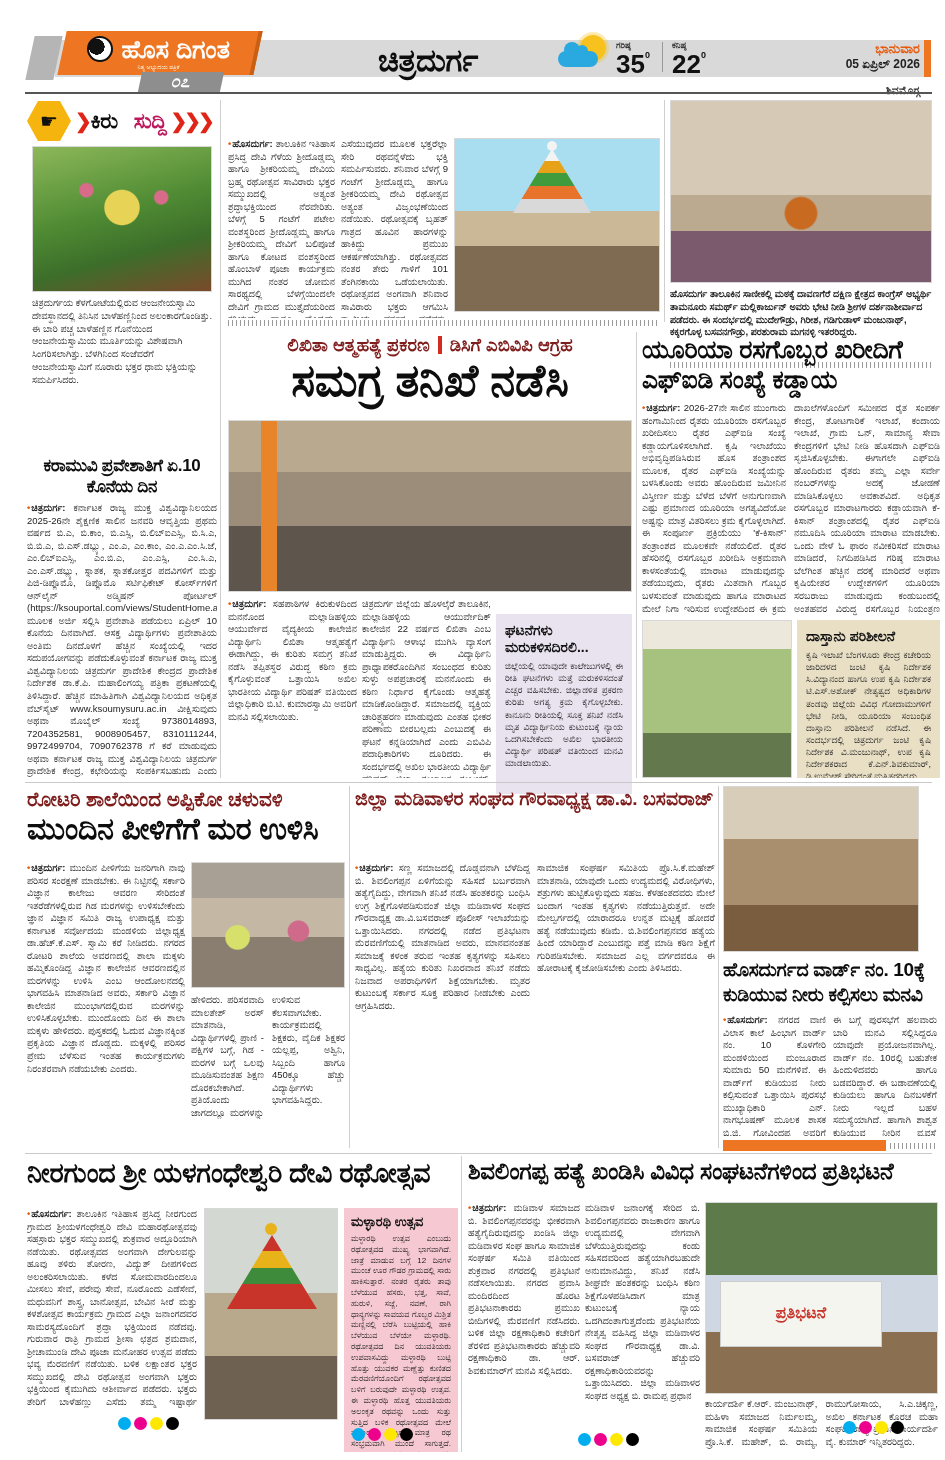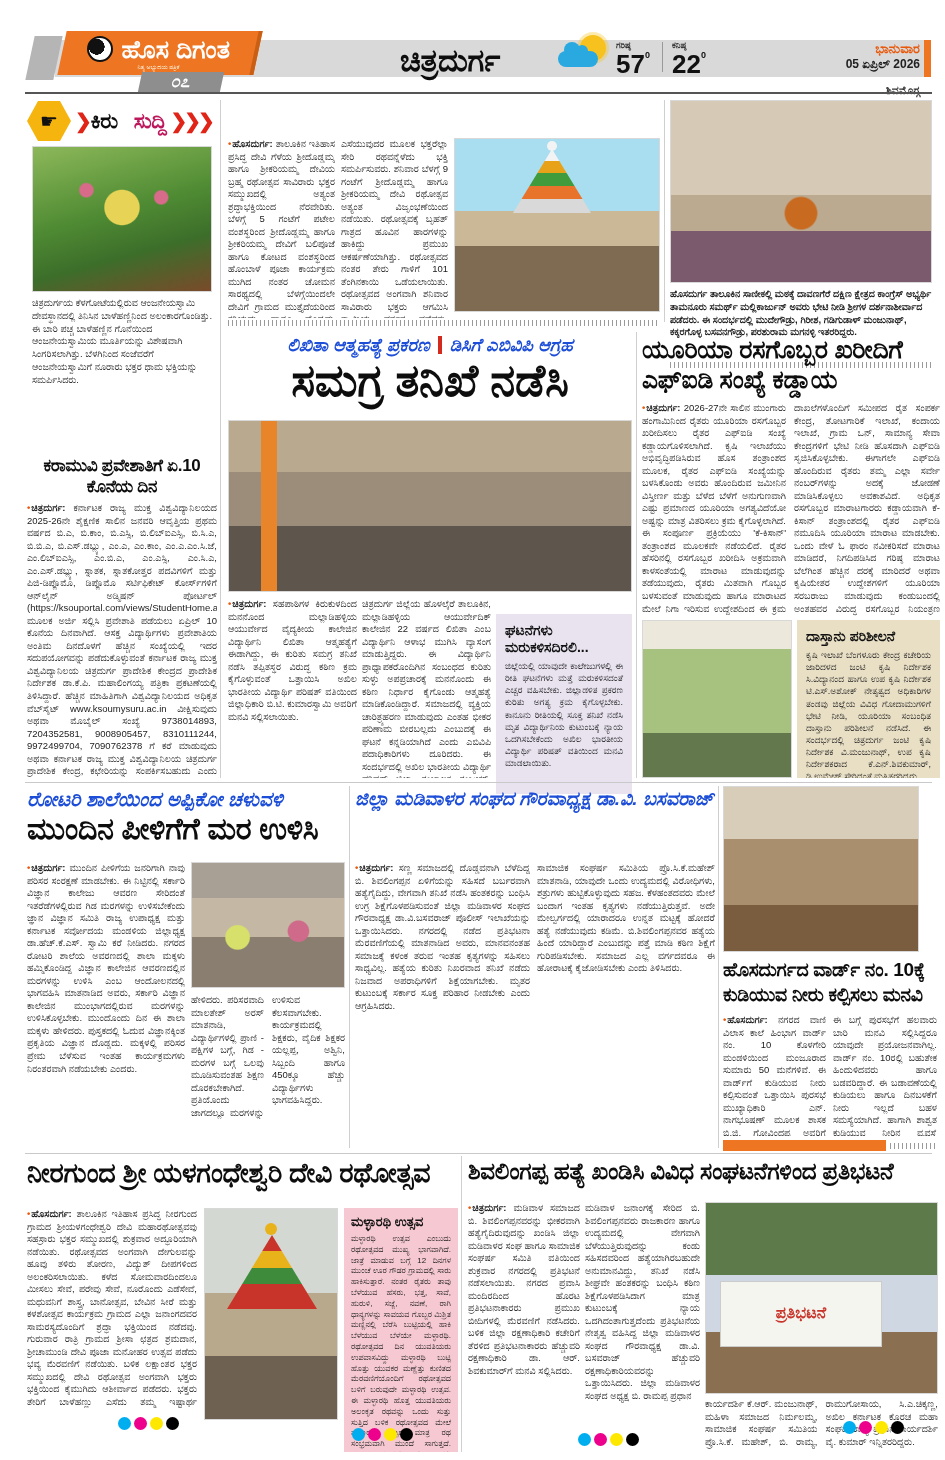--- a/index.html
+++ b/index.html
@@ -8,21 +8,21 @@
   .abs{position:absolute;}
   .hl{font-weight:bold;color:#0d0d0d;letter-spacing:-0.3px;}
   .body-text{font-size:9.5px;line-height:1.32;text-align:justify;color:#1c1c1c;overflow:hidden;}
   .body-text .dl{font-weight:bold;}
   .bullet{color:#e8590c;font-weight:bold;margin-right:1px;}
   .photo{border:1px solid #d8d8d8;box-sizing:border-box;overflow:hidden;}
   .caption{font-size:9.5px;line-height:1.35;color:#1c1c1c;font-weight:bold;text-align:left;overflow:hidden;}
   .tick{background:repeating-linear-gradient(90deg,#9a9a9a 0 1px,transparent 1px 4px);height:6px;}
   .vline{width:1px;background:#cfcfcf;}
   .hline{height:1px;background:#c9c9c9;}
-  .kicker{font-weight:bold;color:#1d4ed8;font-style:italic;}
+  .kicker{font-weight:bold;color:#7f1d1d;}
   .box{box-sizing:border-box;padding:8px 9px;overflow:hidden;}
   .box .box-title{font-weight:bold;font-size:14px;margin-bottom:4px;color:#111;}
   .box .box-body{font-size:9px;line-height:1.35;text-align:justify;color:#222;}
   .box-purple{background:#e9e3f0;margin-top:16px;}
   .box-tan{background:#e9dfc5;}
   .box-pink{background:#f6c9d2;}
   .cmyk span{display:inline-block;width:13px;height:13px;border-radius:50%;margin-right:3px;}
   .c-c{background:#00aeef}.c-m{background:#ec008c}.c-y{background:#ffe800}.c-k{background:#000}
   .two-col{column-count:2;column-gap:8px;}
   
@@ -57,29 +57,29 @@
   <div class="abs logo-wrap" style="left:62px;top:31px;width:192px;height:44px;">
     <div class="logo-inner">
       <span style="display:inline-block;width:22px;height:22px;border-radius:50%;background:#fff;border:2px solid #111;vertical-align:middle;margin-right:4px;background:radial-gradient(circle at 35% 40%, #111 0 40%, #fff 41%);"></span>
       <span style="font-size:25px;font-weight:bold;vertical-align:middle;">ಹೊಸ ದಿಗಂತ</span>
       <div style="font-size:6px;margin-top:2px;color:#ffe;">ನಿತ್ಯ ಅಭ್ಯುದಯ ಪತ್ರಿಕೆ</div>
     </div>
   </div>
   <div class="abs page-tab" style="left:140px;top:72px;width:82px;height:20px;font-size:17px;font-weight:bold;">
     <span>೦೭</span>
   </div>
-  <div class="abs hl" style="left:400px;top:43px;font-size:31px;text-align:center;">ಚಿತ್ರದುರ್ಗ</div>
+  <div class="abs hl" style="left:378px;top:43px;font-size:31px;text-align:center;">ಚಿತ್ರದುರ್ಗ</div>
 
   <div class="abs" style="left:558px;top:33px;width:56px;height:44px;">
     <div class="sun abs" style="left:22px;top:2px;"></div>
     <div class="cloud abs" style="left:0;top:18px;"></div>
   </div>
   <div class="abs" style="left:616px;top:40px;">
     <div class="temp-label">ಗರಿಷ್ಠ</div>
-    <div class="temp-num"><span>57</span><span class="sup0">0</span></div>
+    <div class="temp-num"><span>35</span><span class="sup0">0</span></div>
   </div>
   <div class="abs" style="left:662px;top:42px;width:1px;height:30px;background:#999;"></div>
   <div class="abs" style="left:672px;top:40px;">
     <div class="temp-label">ಕನಿಷ್ಠ</div>
     <div class="temp-num"><span>22</span><span class="sup0">0</span></div>
   </div>
 
   <div class="abs" style="left:760px;top:41px;width:160px;text-align:right;">
     <div style="color:#e8590c;font-weight:bold;font-size:13px;">ಭಾನುವಾರ</div>
     <div style="font-size:12px;font-weight:bold;color:#222;">05 ಏಪ್ರಿಲ್ 2026</div>

